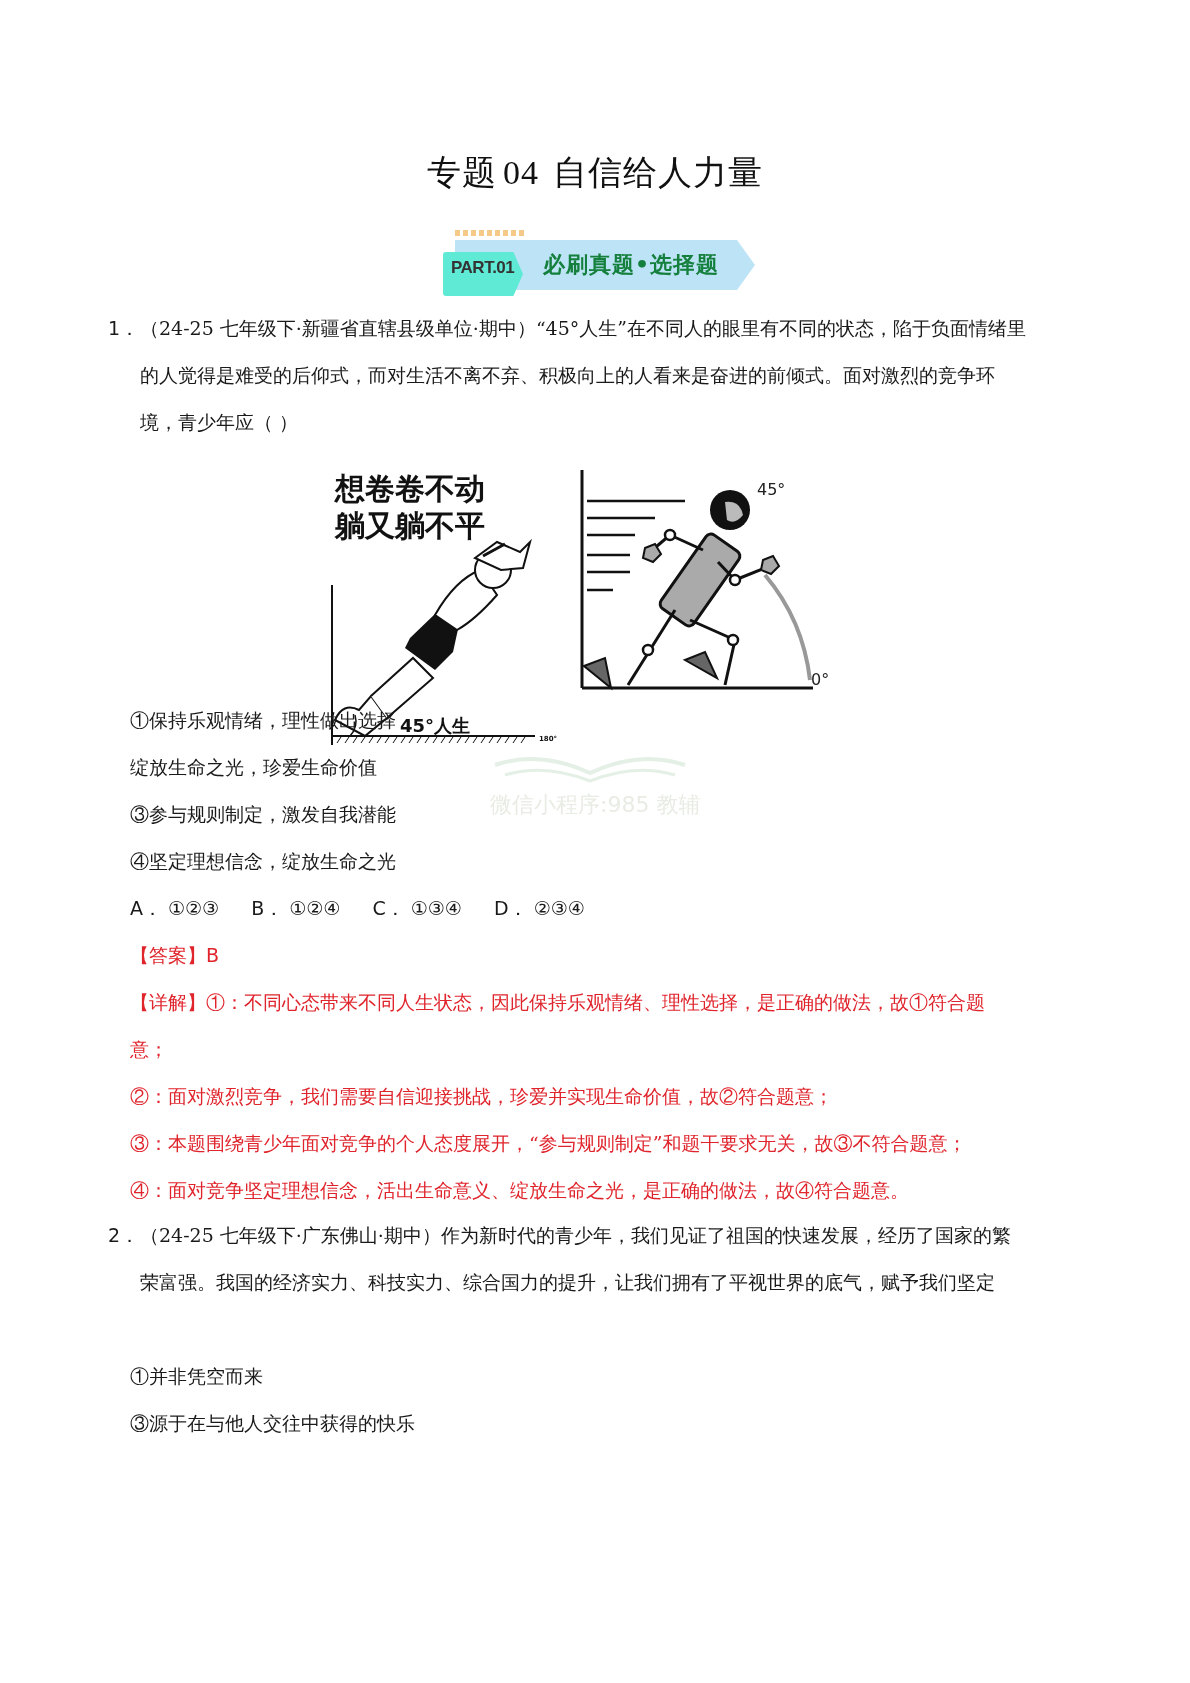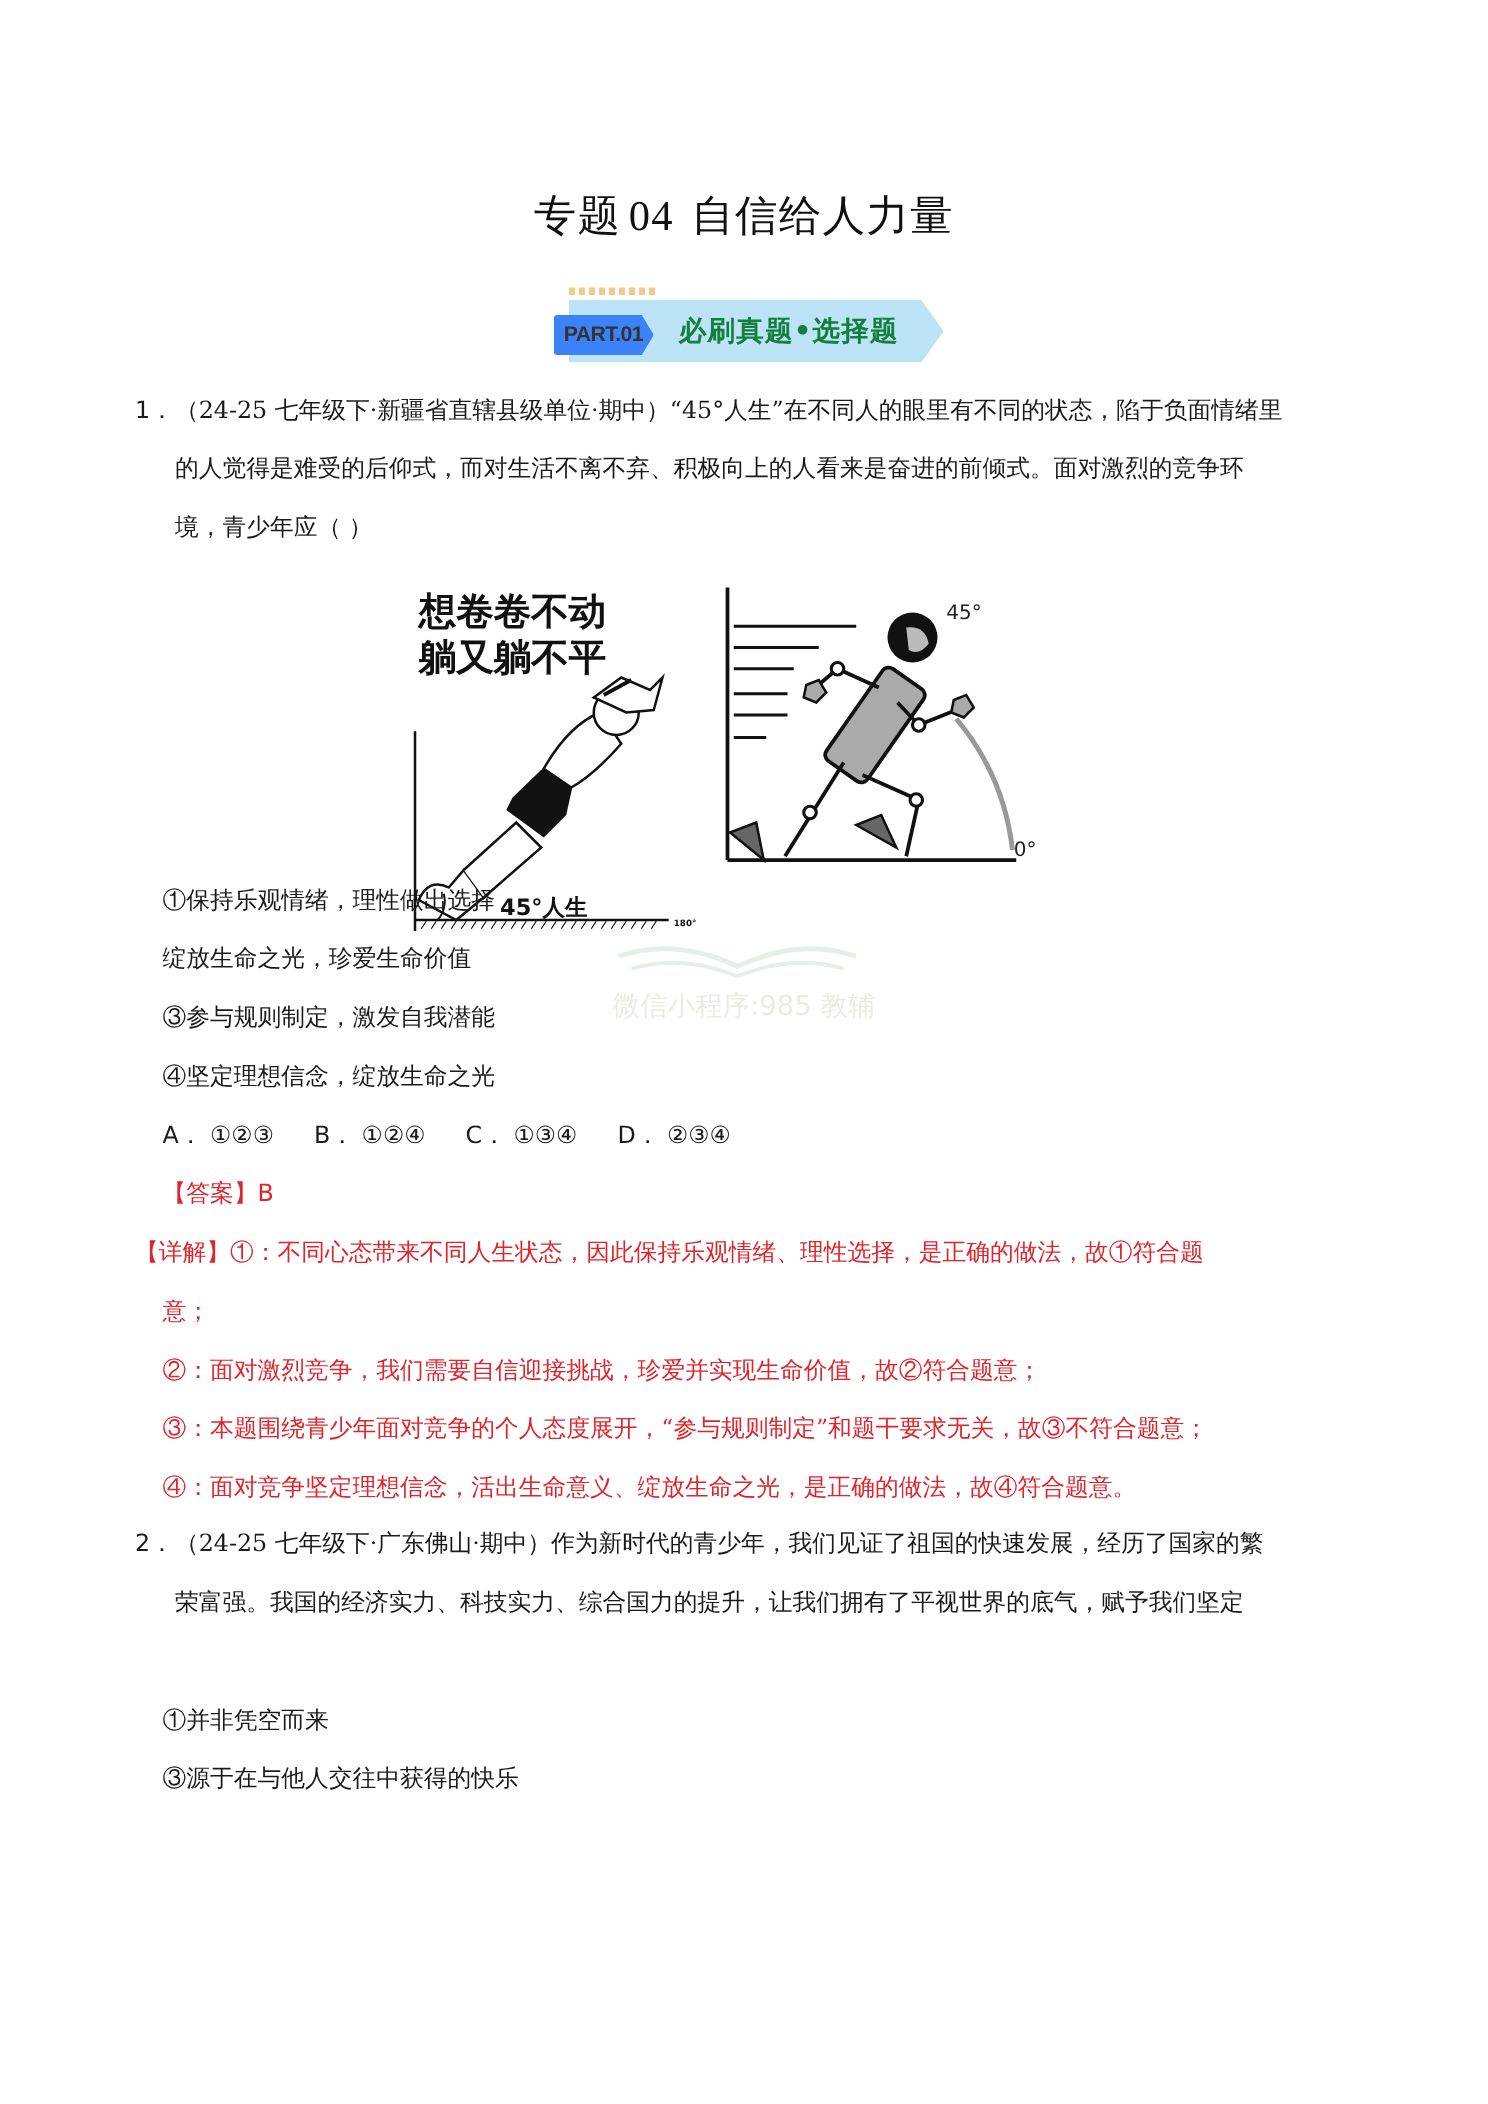--- a/index.html
+++ b/index.html
@@ -7,21 +7,21 @@
          font-family:"DejaVu Serif","Liberation Serif",serif; color:#1a1a1a; }
   .title { position:absolute; top:150px; left:0; width:1190px; text-align:center;
            font-size:34px; letter-spacing:1px; color:#111; font-family:"DejaVu Sans","Liberation Sans",sans-serif; }
   .title .num { font-family:"Liberation Serif","DejaVu Serif",serif; font-size:34px; margin:0 14px 0 6px; }
 
   .part-banner { position:absolute; left:443px; top:228px; width:340px; height:70px; }
   .part-banner .dots { position:absolute; left:12px; top:2px; width:70px; height:6px;
       background:repeating-linear-gradient(90deg,#f4c98a 0 5px,transparent 5px 8px); }
   .part-banner .ribbon { position:absolute; left:12px; top:12px; width:300px; height:50px; background:#bde3f6;
       clip-path:polygon(0 0,94% 0,100% 50%,94% 100%,0 100%); }
-  .part-banner .tag { position:absolute; left:0; top:24px; width:80px; height:32px; background:#3b82f6;
+  .part-banner .tag { position:absolute; left:0; top:24px; width:80px; height:44px; background:#5eead4;
       clip-path:polygon(0 0,88% 0,100% 50%,88% 100%,0 100%); border-radius:3px 0 0 3px;
       font-family:"Liberation Sans","DejaVu Sans",sans-serif; font-size:17px; color:#333; line-height:32px; text-indent:8px; font-weight:bold; letter-spacing:-0.5px; }
   .part-banner .label { position:absolute; left:100px; top:22px; font-size:22px; font-weight:bold; color:#15803d;
       font-family:"DejaVu Sans","Liberation Sans",sans-serif; letter-spacing:1px; }
 
   .q { position:absolute; left:108px; width:980px; font-size:19px; line-height:47px; }
   .q .qnum { position:absolute; left:0; top:0; font-family:"DejaVu Sans","Liberation Sans",sans-serif; }
   .q .qbody { margin-left:32px; }
   .line { white-space:nowrap; height:47px; }
   .opts .line { margin-left:32px; }
@@ -175,21 +175,21 @@
     </div>
   </div>
 
   <div class="q red" style="top:932px;">
     <div class="line" style="margin-left:22px;">
       <span>【答案】</span><span style="font-family:'DejaVu Sans',sans-serif;">B</span>
     </div>
   </div>
 
   <div class="q red" style="top:979px;">
-    <div class="line" style=""><span>【详解】</span><span>①：不同心态带来不同人生状态，因此保持乐观情绪、理性选择，是正确的做法，故①符合题</span></div>
+    <div class="line" style="margin-left:22px;"><span>【详解】</span><span>①：不同心态带来不同人生状态，因此保持乐观情绪、理性选择，是正确的做法，故①符合题</span></div>
     <div class="line" style="margin-left:22px;">意；</div>
     <div class="line" style="margin-left:22px;">②：面对激烈竞争，我们需要自信迎接挑战，珍爱并实现生命价值，故②符合题意；</div>
     <div class="line" style="margin-left:22px;">③：本题围绕青少年面对竞争的个人态度展开，“参与规则制定”和题干要求无关，故③不符合题意；</div>
     <div class="line" style="margin-left:22px;">④：面对竞争坚定理想信念，活出生命意义、绽放生命之光，是正确的做法，故④符合题意。</div>
   </div>
 
   <div class="q" style="top:1212px;">
     <span class="qnum">2．</span>
     <div class="qbody">
       <div class="line">（24-25 七年级下·广东佛山·期中）作为新时代的青少年，我们见证了祖国的快速发展，经历了国家的繁</div>

